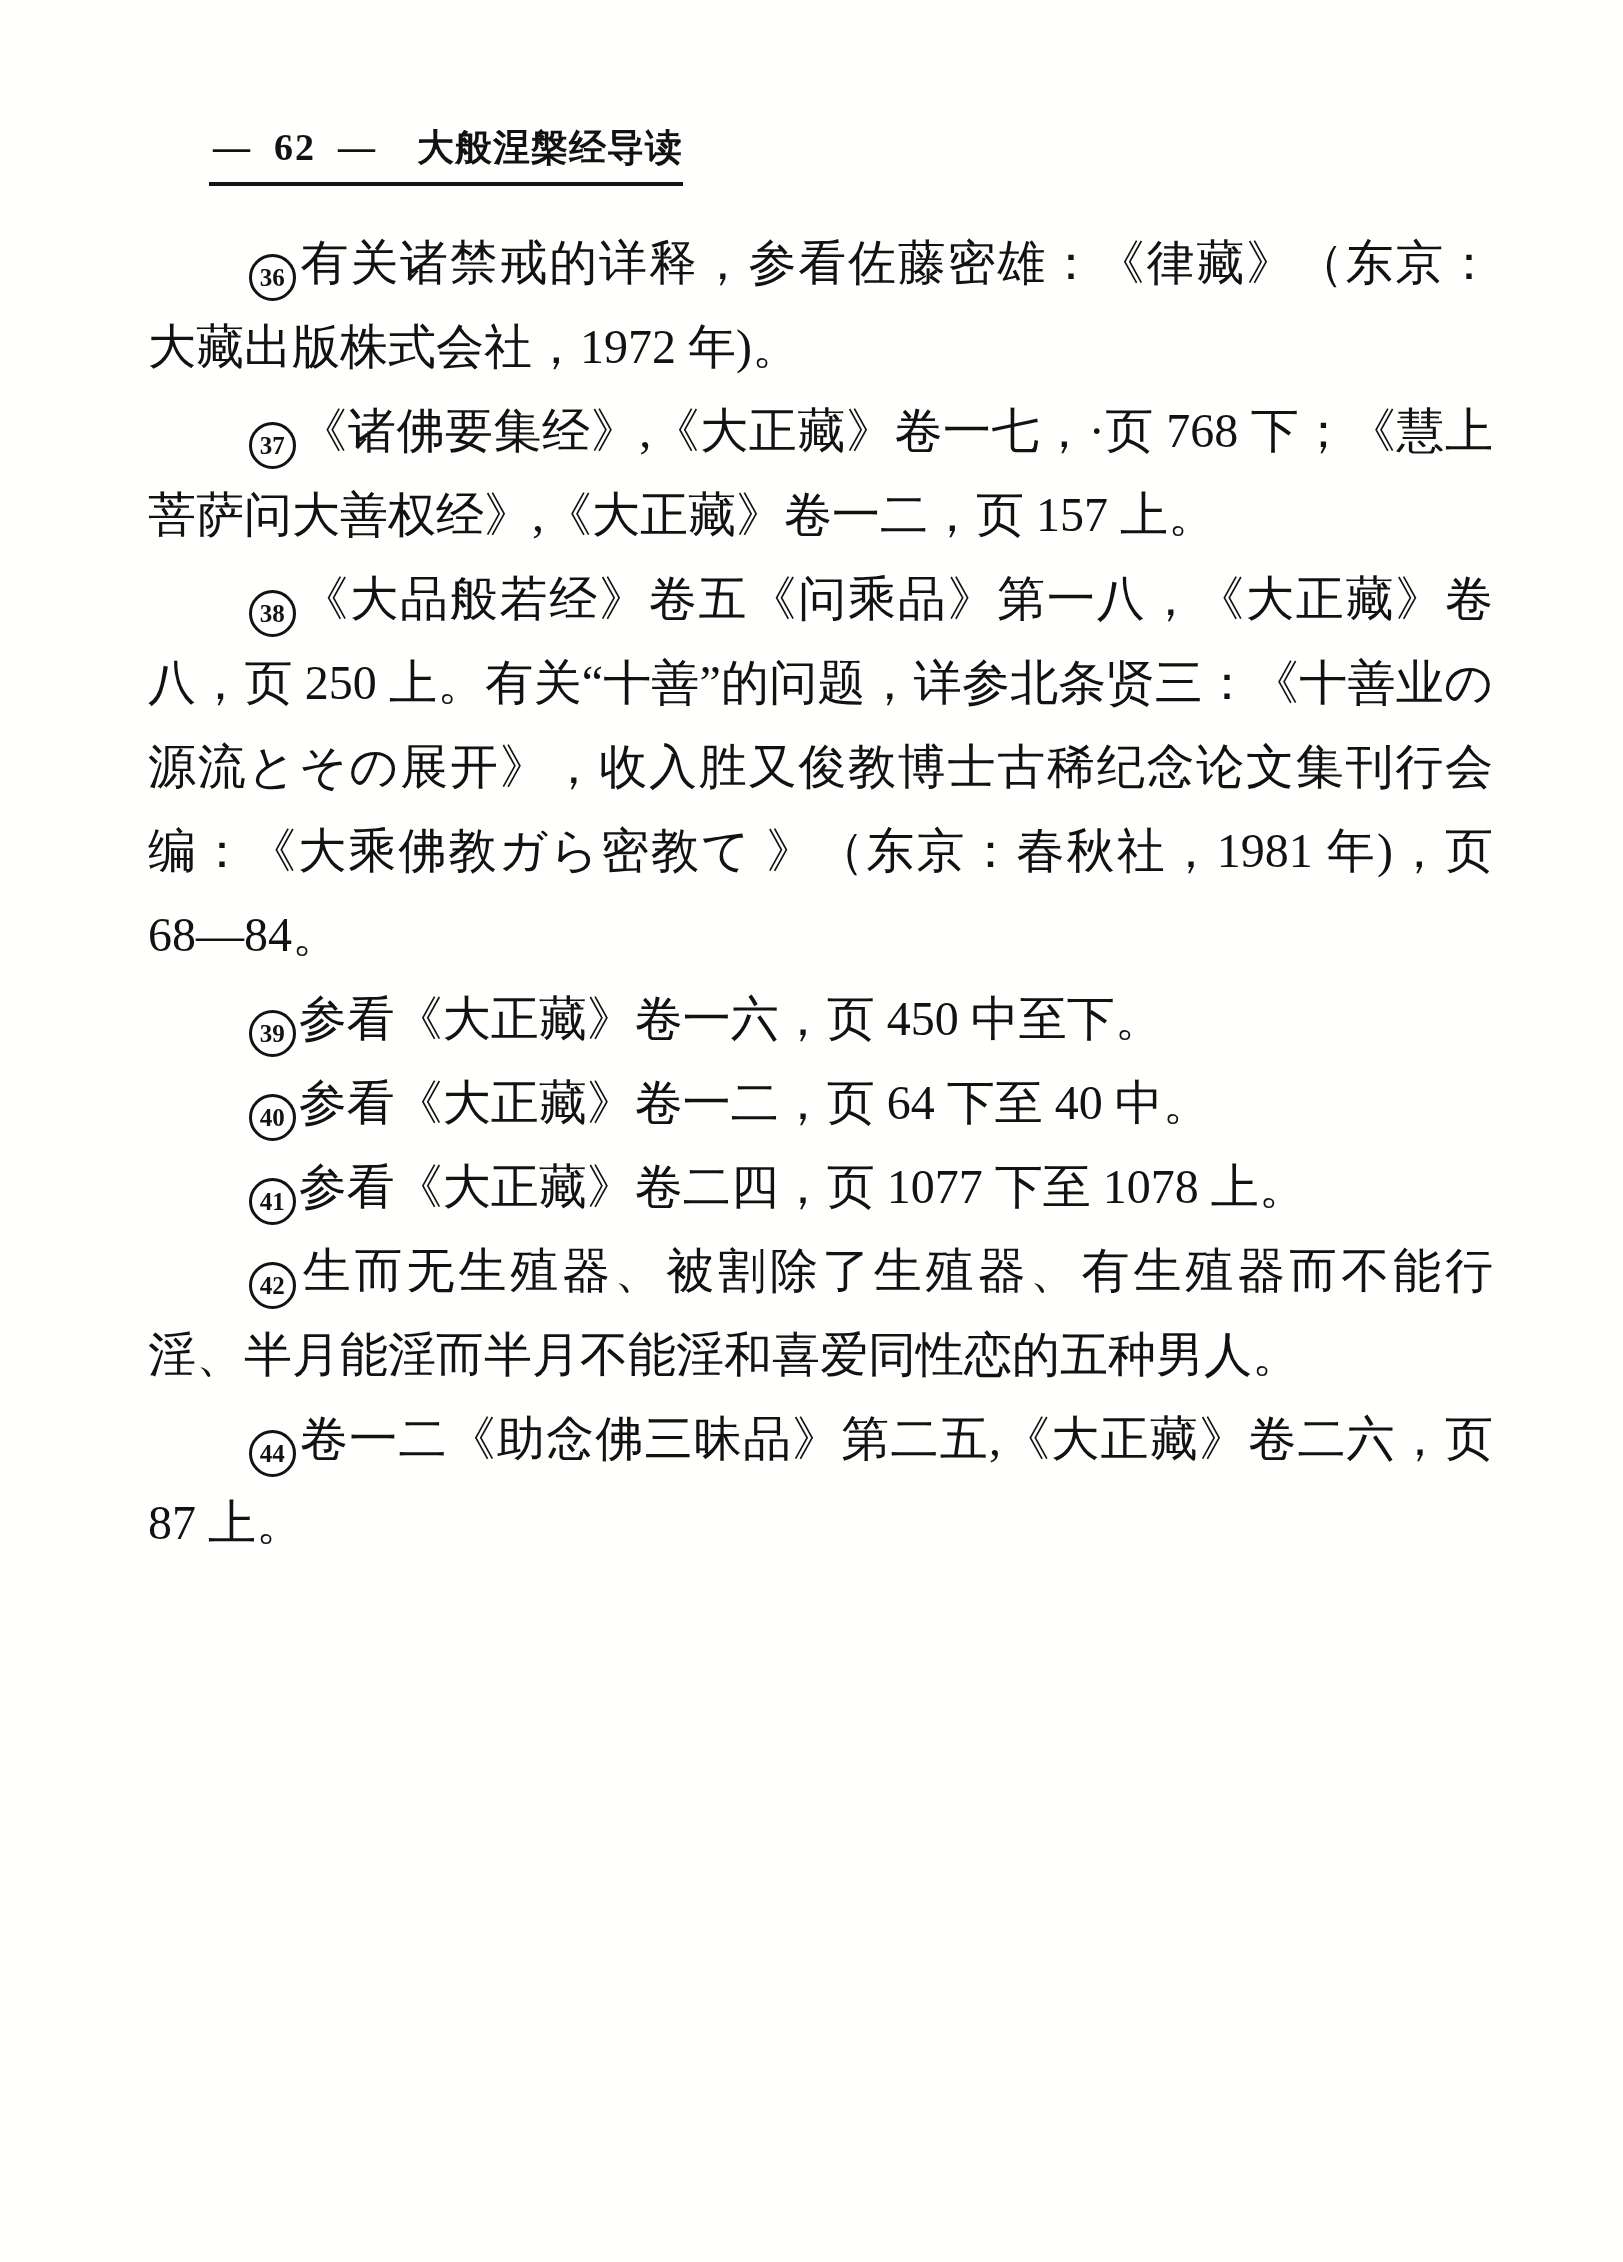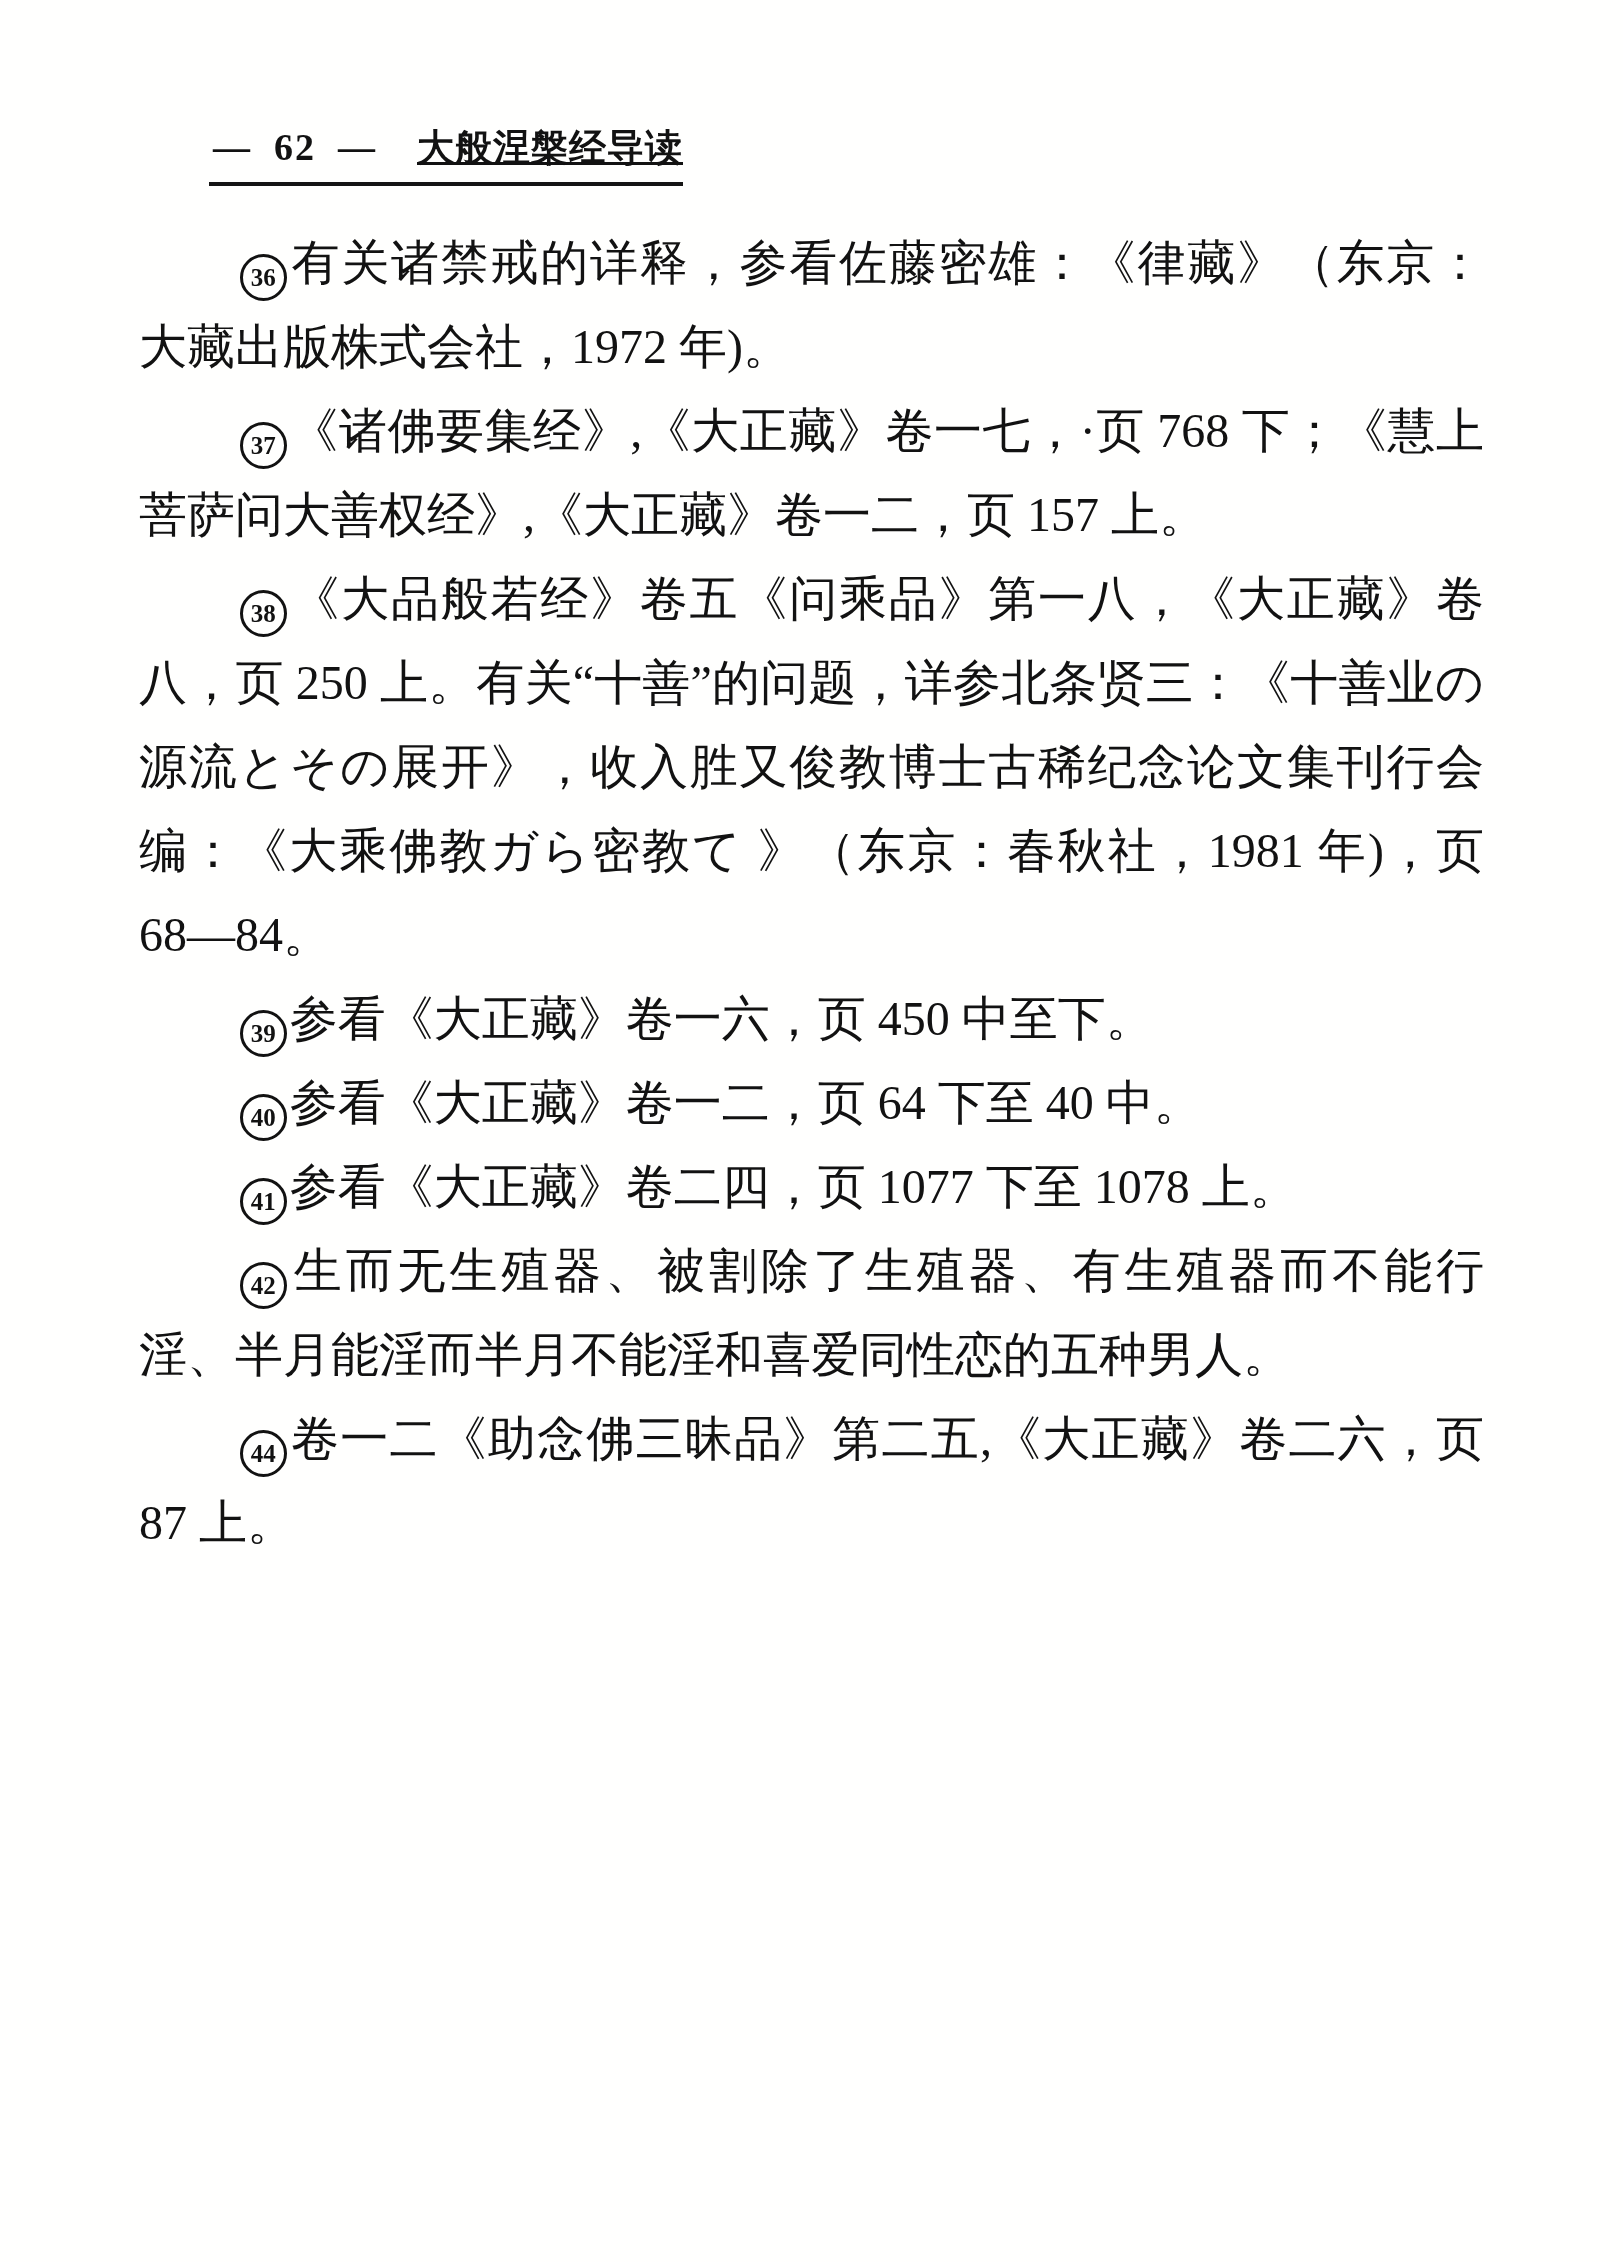--- a/index.html
+++ b/index.html
@@ -28,25 +28,25 @@
     padding-bottom: 9px;
     border-bottom: 4px solid #151515;
     min-width: 446px;
     font-weight: bold;
     font-size: 37px;
     letter-spacing: 2px;
     white-space: nowrap;
   }
   .running-head .dash { margin: 0 4px; }
   .running-head .folio { margin: 0 18px; font-size: 38px; }
-  .running-head .book-title { margin-left: 36px; letter-spacing: 1px; text-decoration: underline; }
+  .running-head .book-title { margin-left: 36px; letter-spacing: 1px; }
   
   .note-body {
     position: absolute;
-    left: 139px;
+    left: 148px;
     top: 221px;
     width: 1345px;
     font-size: 48px;
     line-height: 84px;
     text-align: justify;
     text-justify: inter-ideograph;
   }
   .note {
     margin: 0;
     text-indent: 2.1em;

